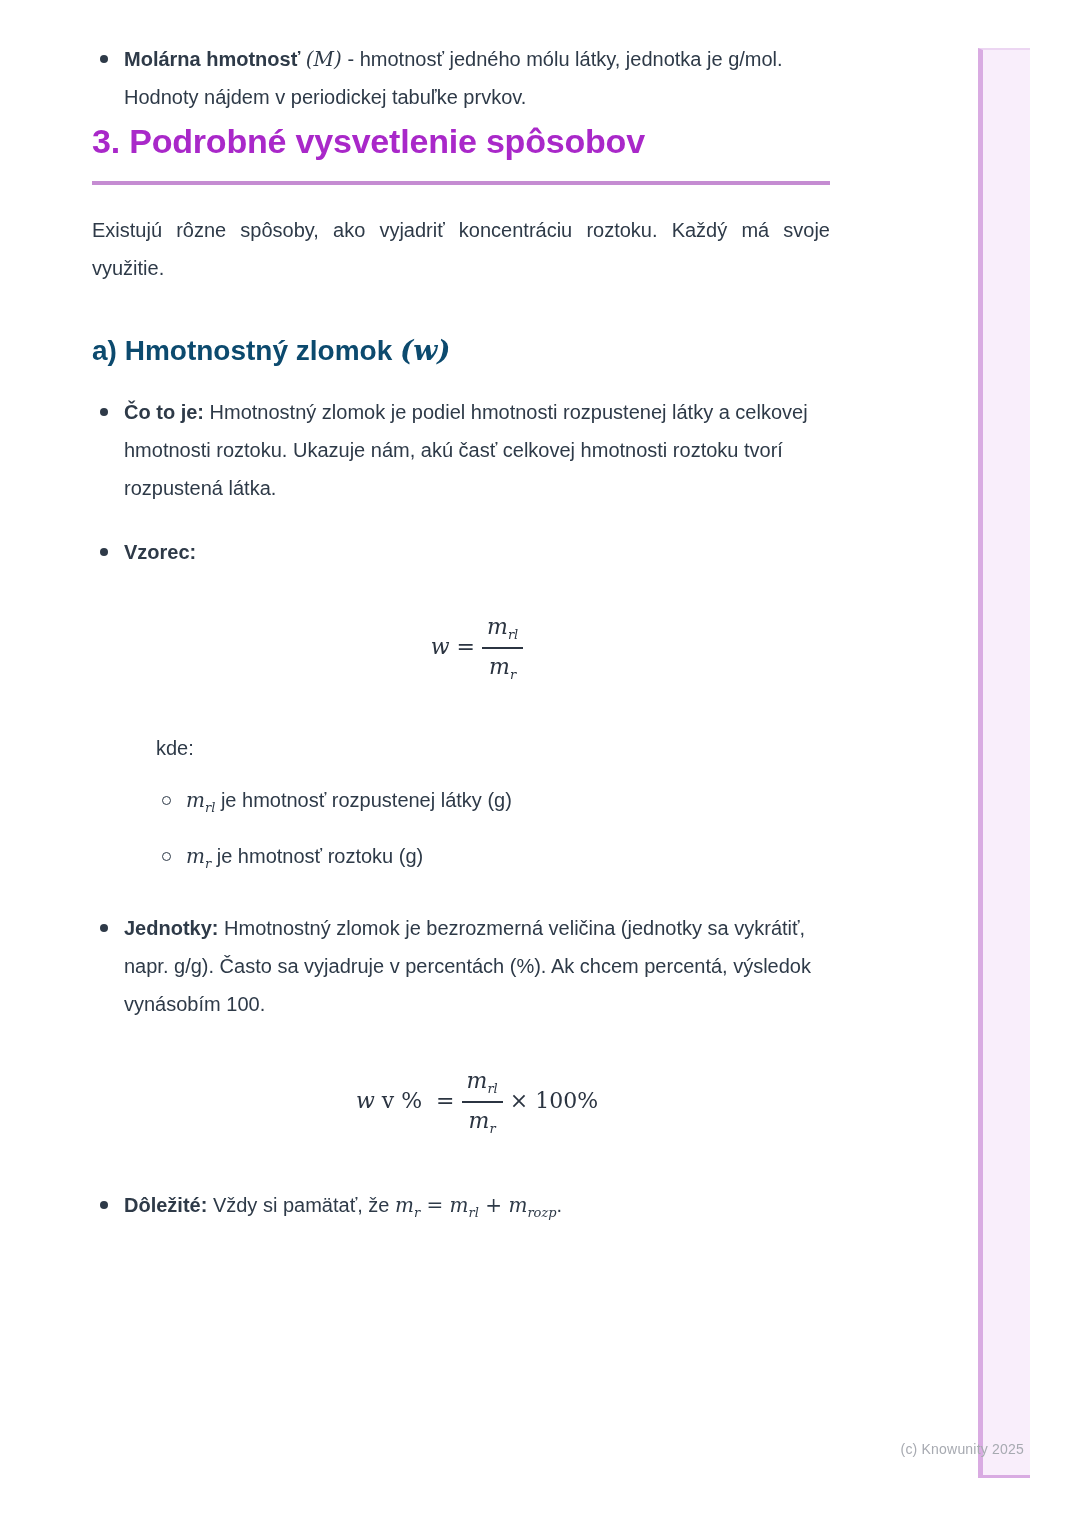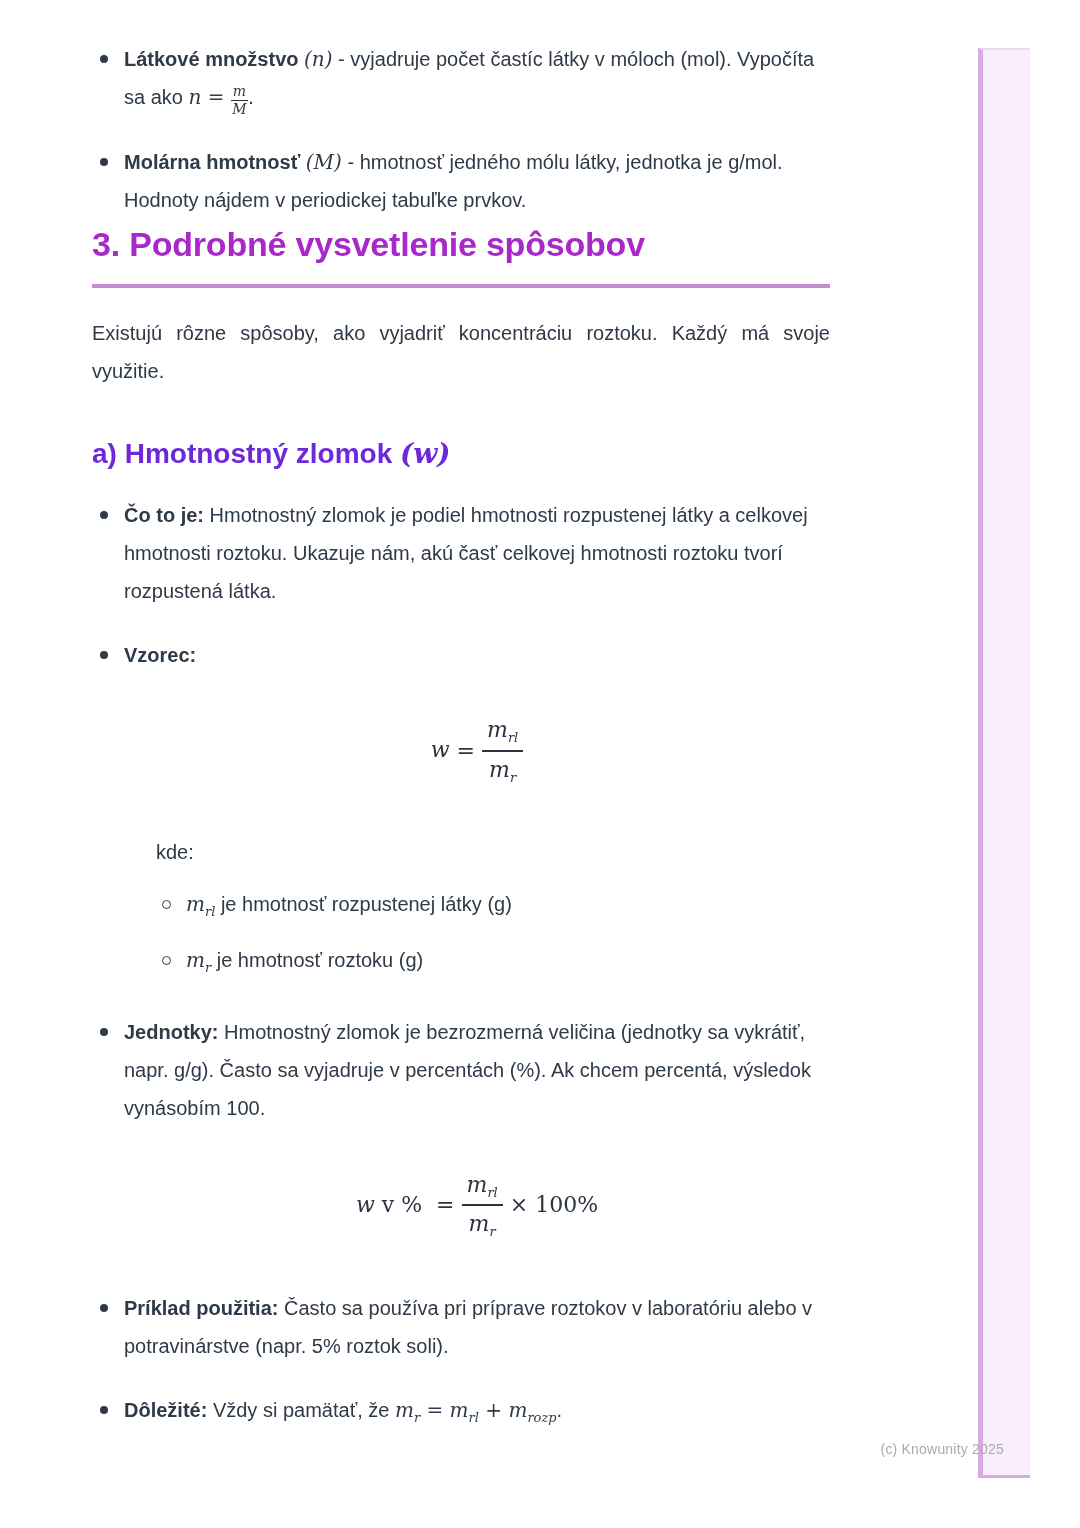--- a/index.html
+++ b/index.html
@@ -36,21 +36,21 @@
   }
 
   .h1 {
     font-size:34px; line-height:50px; font-weight:700;
     color:#a928c9; letter-spacing:-0.2px;
   }
   .rule { margin-top:15px; height:4px; background:#c58cd2; width:100%; }
   .intro { margin-top:26px; text-align:justify; }
   .h2 {
     margin-top:46px; font-size:28px; line-height:36px; font-weight:700;
-    color:#6d28d9;
+    color:#0c4a6e;
   }
   .h2 .math-part { font-family:"DejaVu Serif", serif; font-weight:600; }
   .after-h2 { margin-top:24px; }
 
   .formula { text-align:center; font-family:"DejaVu Serif", serif; font-size:22px; color:#2b3441; }
   .formula-1 { margin:42px 0 46px; }
   .formula-2 { margin:44px 0 48px; }
   .formula .mo { margin:0 7px; }
   .frac { display:inline-block; vertical-align:middle; text-align:center; line-height:1.25; }
   .frac .num { display:block; border-bottom:2px solid #2b3441; padding:0 5px 3px; }
@@ -59,40 +59,36 @@
   .sfrac {
     display:inline-block; vertical-align:-10px; text-align:center;
     font-size:14px; line-height:1.1; font-family:"DejaVu Serif", serif;
   }
   .sfrac .num { display:block; border-bottom:1.3px solid #2b3441; padding:0 2px 1px; }
   .sfrac .den { display:block; padding-top:1px; }
 
   .kde { padding-left:32px; }
 
   .footer-note {
-    position:absolute; top:1441px; right:76px; font-size:14px;
+    position:absolute; top:1441px; right:56px; font-size:14px;
     color:#a7aab1; z-index:2; letter-spacing:0.2px;
   }
 </style>
 </head>
 <body>
 
 <div class="page">
 
   <div class="side-strip"></div>
 
   <div class="footer-note">(c) Knowunity 2025</div>
 
   <div class="content">
 
     <div class="ul txt">
-      <div class="li">
-        <span class="marker"></span>
-        <span class="b">Látkové množstvo </span><span class="math mi">(n)</span><span> - vyjadruje počet častíc látky v móloch (mol). Vypočíta sa ako </span><span class="math"><span class="mi">n</span><span> = </span><span class="sfrac"><span class="num mi">m</span><span class="den mi">M</span></span></span><span>.</span>
-      </div>
       <div class="li">
         <span class="marker"></span>
         <span class="b">Molárna hmotnosť </span><span class="math mi">(M)</span><span> - hmotnosť jedného mólu látky, jednotka je g/mol. Hodnoty nájdem v periodickej tabuľke prvkov.</span>
       </div>
     </div>
 
     <div class="h1">
       <div>3. Podrobné vysvetlenie spôsobov</div>
     </div>
     <div class="rule"></div>
@@ -130,24 +126,20 @@
 
       <div class="li">
         <span class="marker"></span>
         <span class="b">Jednotky:</span><span> Hmotnostný zlomok je bezrozmerná veličina (jednotky sa vykrátiť, napr. g/g). Často sa vyjadruje v percentách (%). Ak chcem percentá, výsledok vynásobím 100.</span>
 
         <div class="formula formula-2">
           <span class="mi">w</span><span> v % </span><span class="mo">=</span><span class="frac"><span class="num"><span class="mi">m</span><sub class="msub">rl</sub></span><span class="den"><span class="mi">m</span><sub class="msub">r</sub></span></span><span> × 100%</span>
         </div>
       </div>
 
-      <div class="li">
-        <span class="marker"></span>
-        <span class="b">Príklad použitia:</span><span> Často sa používa pri príprave roztokov v laboratóriu alebo v potravinárstve (napr. 5% roztok soli).</span>
-      </div>
 
       <div class="li">
         <span class="marker"></span>
         <span class="b">Dôležité:</span><span> Vždy si pamätať, že </span><span class="math"><span class="mi">m</span><sub class="msub">r</sub><span> = </span><span class="mi">m</span><sub class="msub">rl</sub><span> + </span><span class="mi">m</span><sub class="msub">rozp</sub></span><span>.</span>
       </div>
     </div>
 
   </div>
 </div>
 

